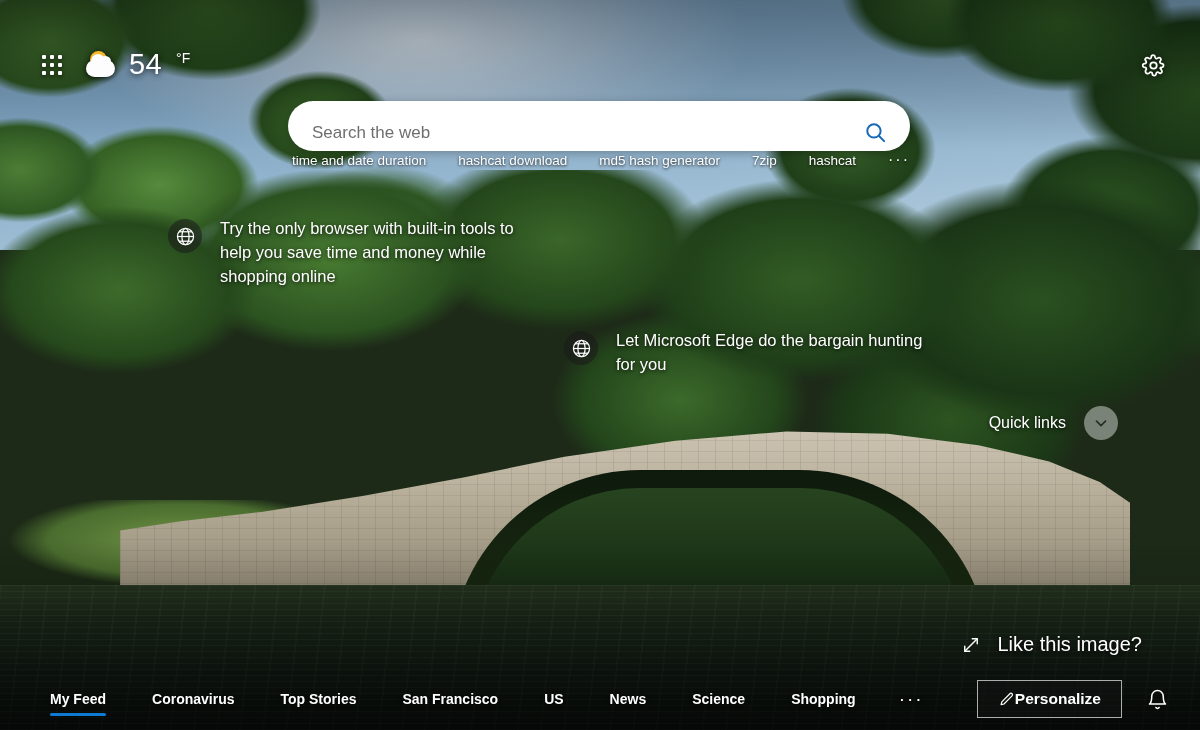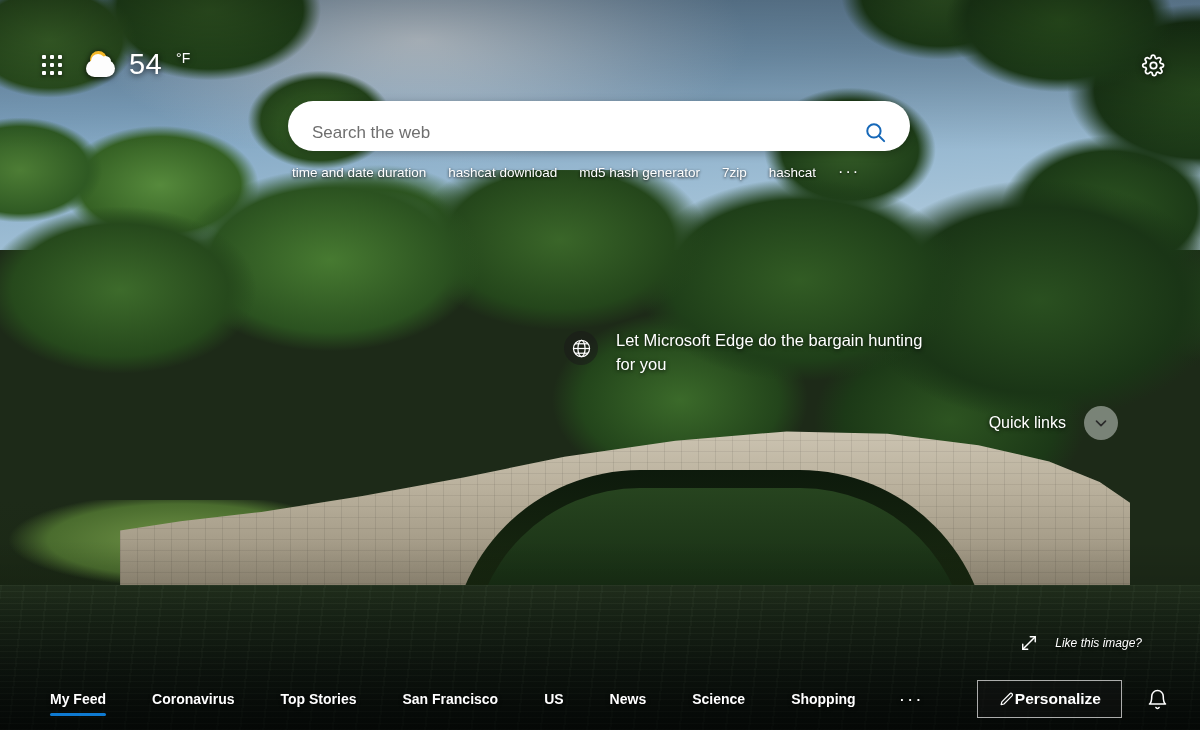--- a/index.html
+++ b/index.html
@@ -181,22 +181,23 @@
     box-shadow: 0 2px 10px rgba(0,0,0,.28);
   }
   .search-input {
     flex: 1; border: none; outline: none; background: transparent;
     font-family: "Liberation Sans", sans-serif; font-size: 17px; color: #222;
   }
   .search-input::placeholder { color: #6f6f6f; }
   .search-icon-btn { width: 30px; height: 30px; display: flex; align-items: center; justify-content: center; cursor: pointer; }
 
   .suggestions {
-    margin-top: 12px; display: flex; align-items: center; gap: 22px;
+    margin-top: 0; display: flex; align-items: center; gap: 22px;
     padding-left: 4px;
+    justify-content: space-between;
   }
   .suggestion {
     color: #fff; font-size: 13.5px; white-space: nowrap; cursor: pointer;
     text-shadow: 0 1px 3px rgba(0,0,0,.9);
   }
   .suggestion-more { letter-spacing: 2px; font-size: 16px; }
 
   
   .promo { position: absolute; display: flex; align-items: flex-start; gap: 18px; }
   .promo-1 { left: 168px; top: 216px; }
@@ -222,21 +223,21 @@
     width: 34px; height: 34px; border-radius: 50%;
     background: rgba(235,240,235,.45);
     display: flex; align-items: center; justify-content: center;
   }
 
   
   .like-image {
     position: absolute; right: 58px; top: 633px;
     display: flex; align-items: center; gap: 16px; cursor: pointer;
   }
-  .like-image-label { color: #fff; font-size: 12px; text-shadow: 0 1px 4px rgba(0,0,0,.9); font-style: italic; }
+  .like-image-label { color: #fff; font-size: 20px; text-shadow: 0 1px 4px rgba(0,0,0,.9); }
 
   
   .bottom-nav {
     position: absolute; left: 0; bottom: 0; width: 1200px; height: 62px;
     display: flex; align-items: center; padding: 0 26px 0 50px;
   }
   .nav-items { display: flex; align-items: center; gap: 0; }
   .nav-item {
     position: relative; color: #fff; font-size: 14px; font-weight: 700;
     padding: 0 23px; cursor: pointer; white-space: nowrap;
@@ -329,20 +330,32 @@
     <div class="suggestions">
       <span class="suggestion">time and date duration</span>
       <span class="suggestion">hashcat download</span>
       <span class="suggestion">md5 hash generator</span>
       <span class="suggestion">7zip</span>
       <span class="suggestion">hashcat</span>
       <span class="suggestion suggestion-more">···</span>
     </div>
   </div>
 
+  <div class="promo promo-1">
+    <div class="promo-globe">
+      <svg width="21" height="21" viewBox="0 0 24 24" fill="none" stroke="#ffffff" stroke-width="1.4">
+        <circle cx="12" cy="12" r="9.2"></circle>
+        <ellipse cx="12" cy="12" rx="4.1" ry="9.2"></ellipse>
+        <line x1="2.8" y1="12" x2="21.2" y2="12"></line>
+        <line x1="4.6" y1="6.6" x2="19.4" y2="6.6"></line>
+        <line x1="4.6" y1="17.4" x2="19.4" y2="17.4"></line>
+      </svg>
+    </div>
+    <div class="promo-text">Try the only browser with built-in tools to help you save time and money while shopping online</div>
+  </div>
 
   <div class="promo promo-2">
     <div class="promo-globe">
       <svg width="21" height="21" viewBox="0 0 24 24" fill="none" stroke="#ffffff" stroke-width="1.4">
         <circle cx="12" cy="12" r="9.2"></circle>
         <ellipse cx="12" cy="12" rx="4.1" ry="9.2"></ellipse>
         <line x1="2.8" y1="12" x2="21.2" y2="12"></line>
         <line x1="4.6" y1="6.6" x2="19.4" y2="6.6"></line>
         <line x1="4.6" y1="17.4" x2="19.4" y2="17.4"></line>
       </svg>

